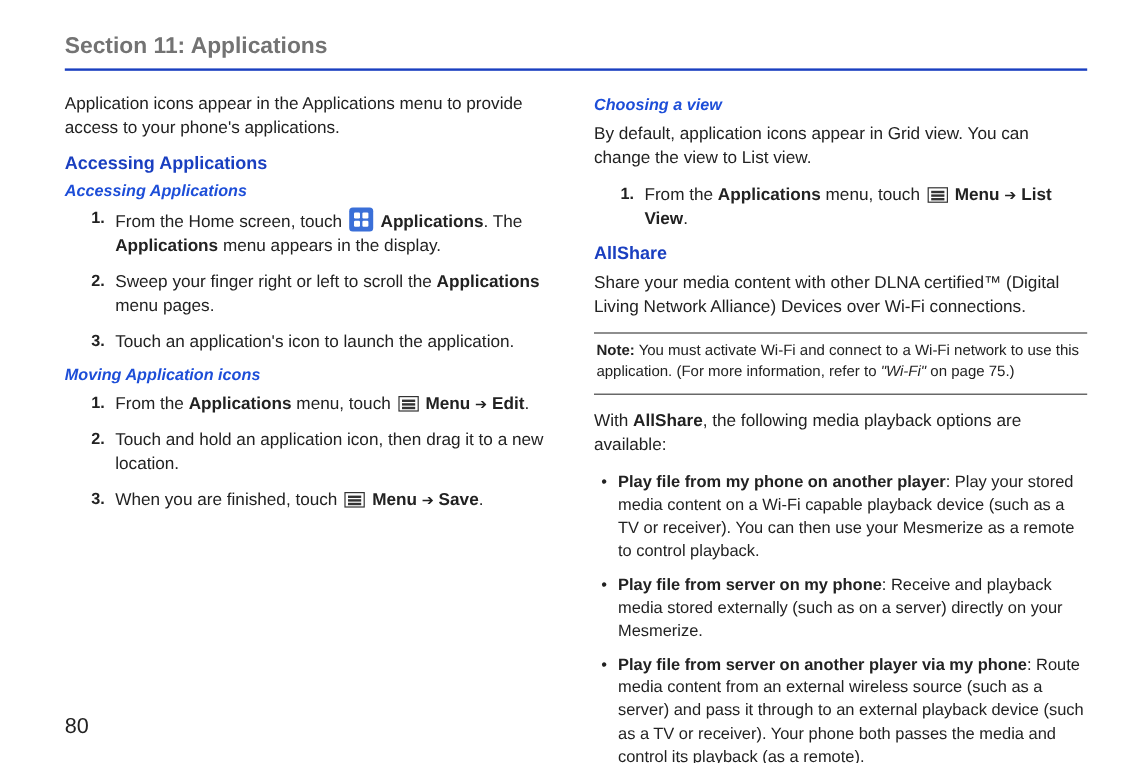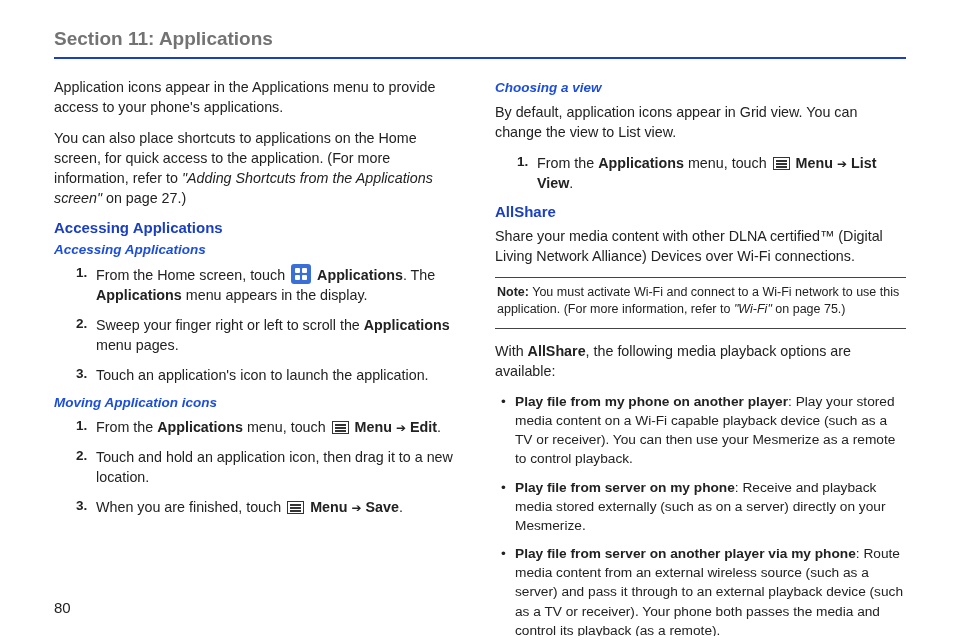--- a/index.html
+++ b/index.html
@@ -85,21 +85,21 @@
     padding: 0 2px 2px 2px;
     font-stretch: condensed;
   }
   .note-label { font-weight: bold; }
   .bold { font-weight: bold; }
   .italic { font-style: italic; }
   .page-num {
     position: absolute;
     bottom: 20px;
     left: 54px;
-    font-size: 15px;
+    font-size: 18px;
   }
   .apps-icon {
     display: inline-block;
     width: 20px; height: 20px;
     background: #3a6fd8;
     border-radius: 3px;
     vertical-align: -4px;
     position: relative;
     margin: 0 2px;
   }
@@ -125,23 +125,20 @@
 </style>
 </head>
 <body>
 
 <div class="section-title">Section 11: Applications</div>
 
 <div class="cols">
 
   <div class="col">
     <p class="body-text">Application icons appear in the Applications menu to provide access to your phone's applications.</p>
-    <p class="body-text">
-      <span>You can also place shortcuts to applications on the Home screen, for quick access to the application. (For more information, refer to </span><span class="italic">"Adding Shortcuts from the Applications screen"</span><span> on page 27.)</span>
-    </p>
 
     <div class="h2">Accessing Applications</div>
     <div class="h3">Accessing Applications</div>
     <ol>
       <li><span class="num">1.</span>
         <span>From the Home screen, touch </span><span class="apps-icon"></span> <span class="bold">Applications</span><span>. The </span><span class="bold">Applications</span><span> menu appears in the display.</span>
       </li>
       <li><span class="num">2.</span>
         <span>Sweep your finger right or left to scroll the </span><span class="bold">Applications</span><span> menu pages.</span>
       </li>

